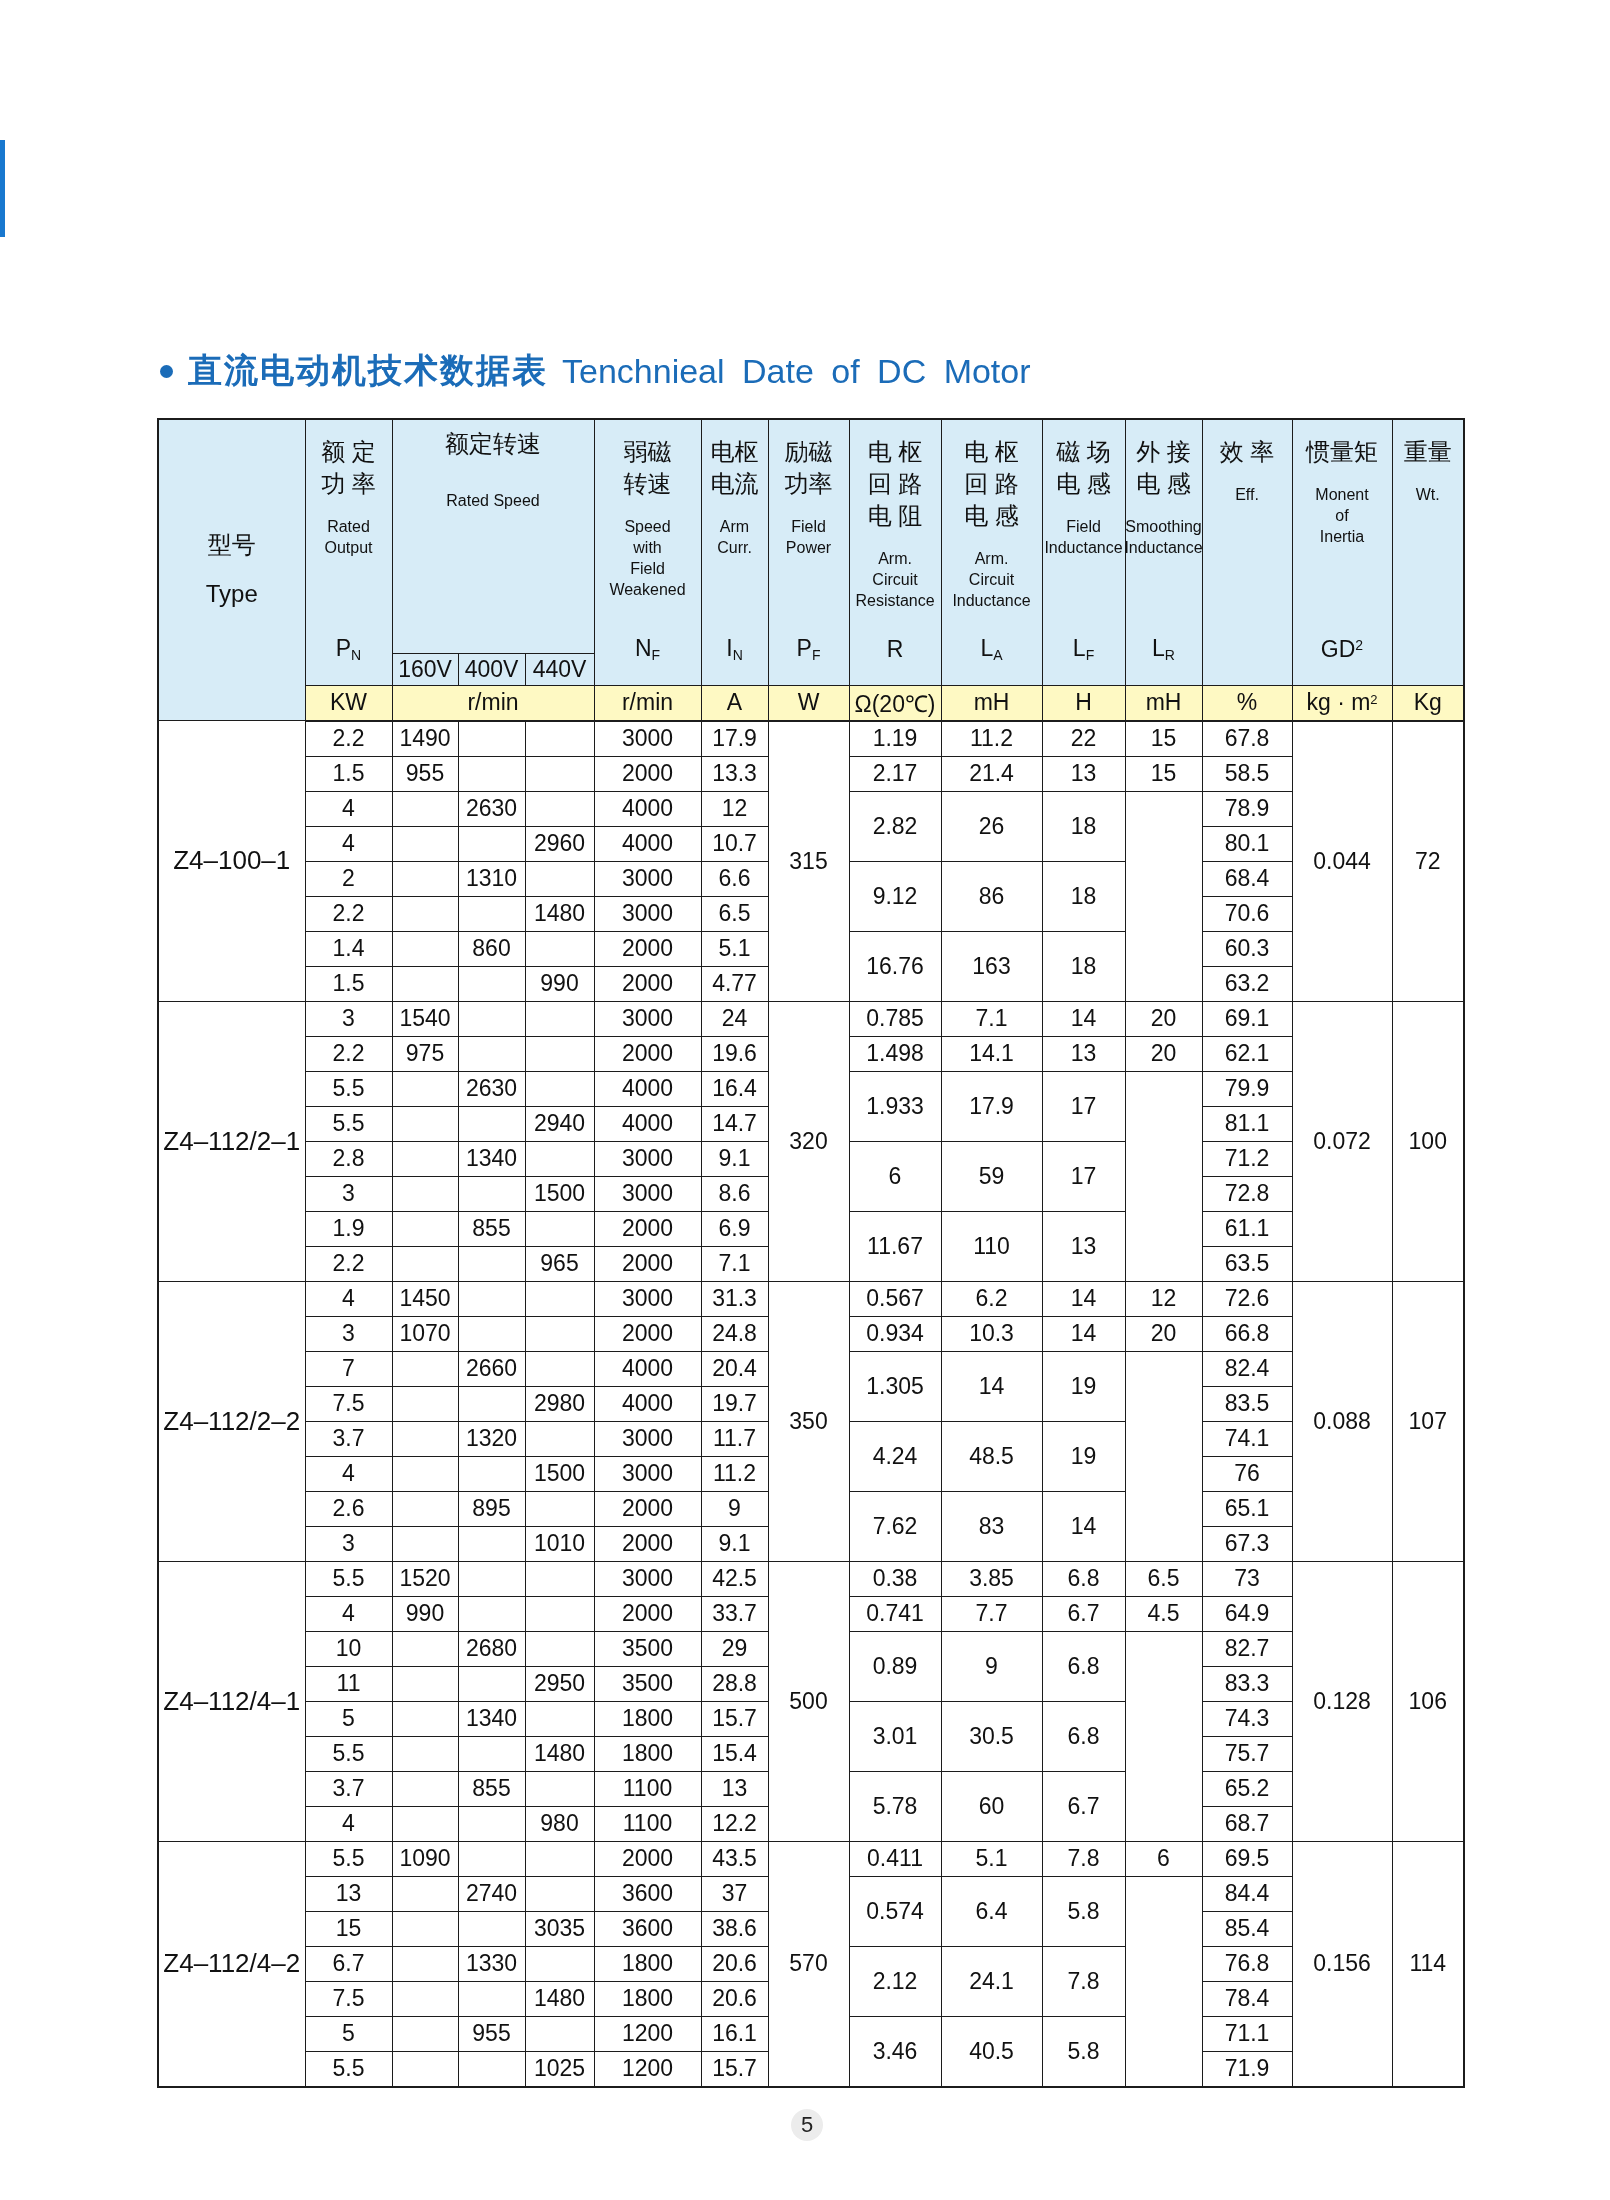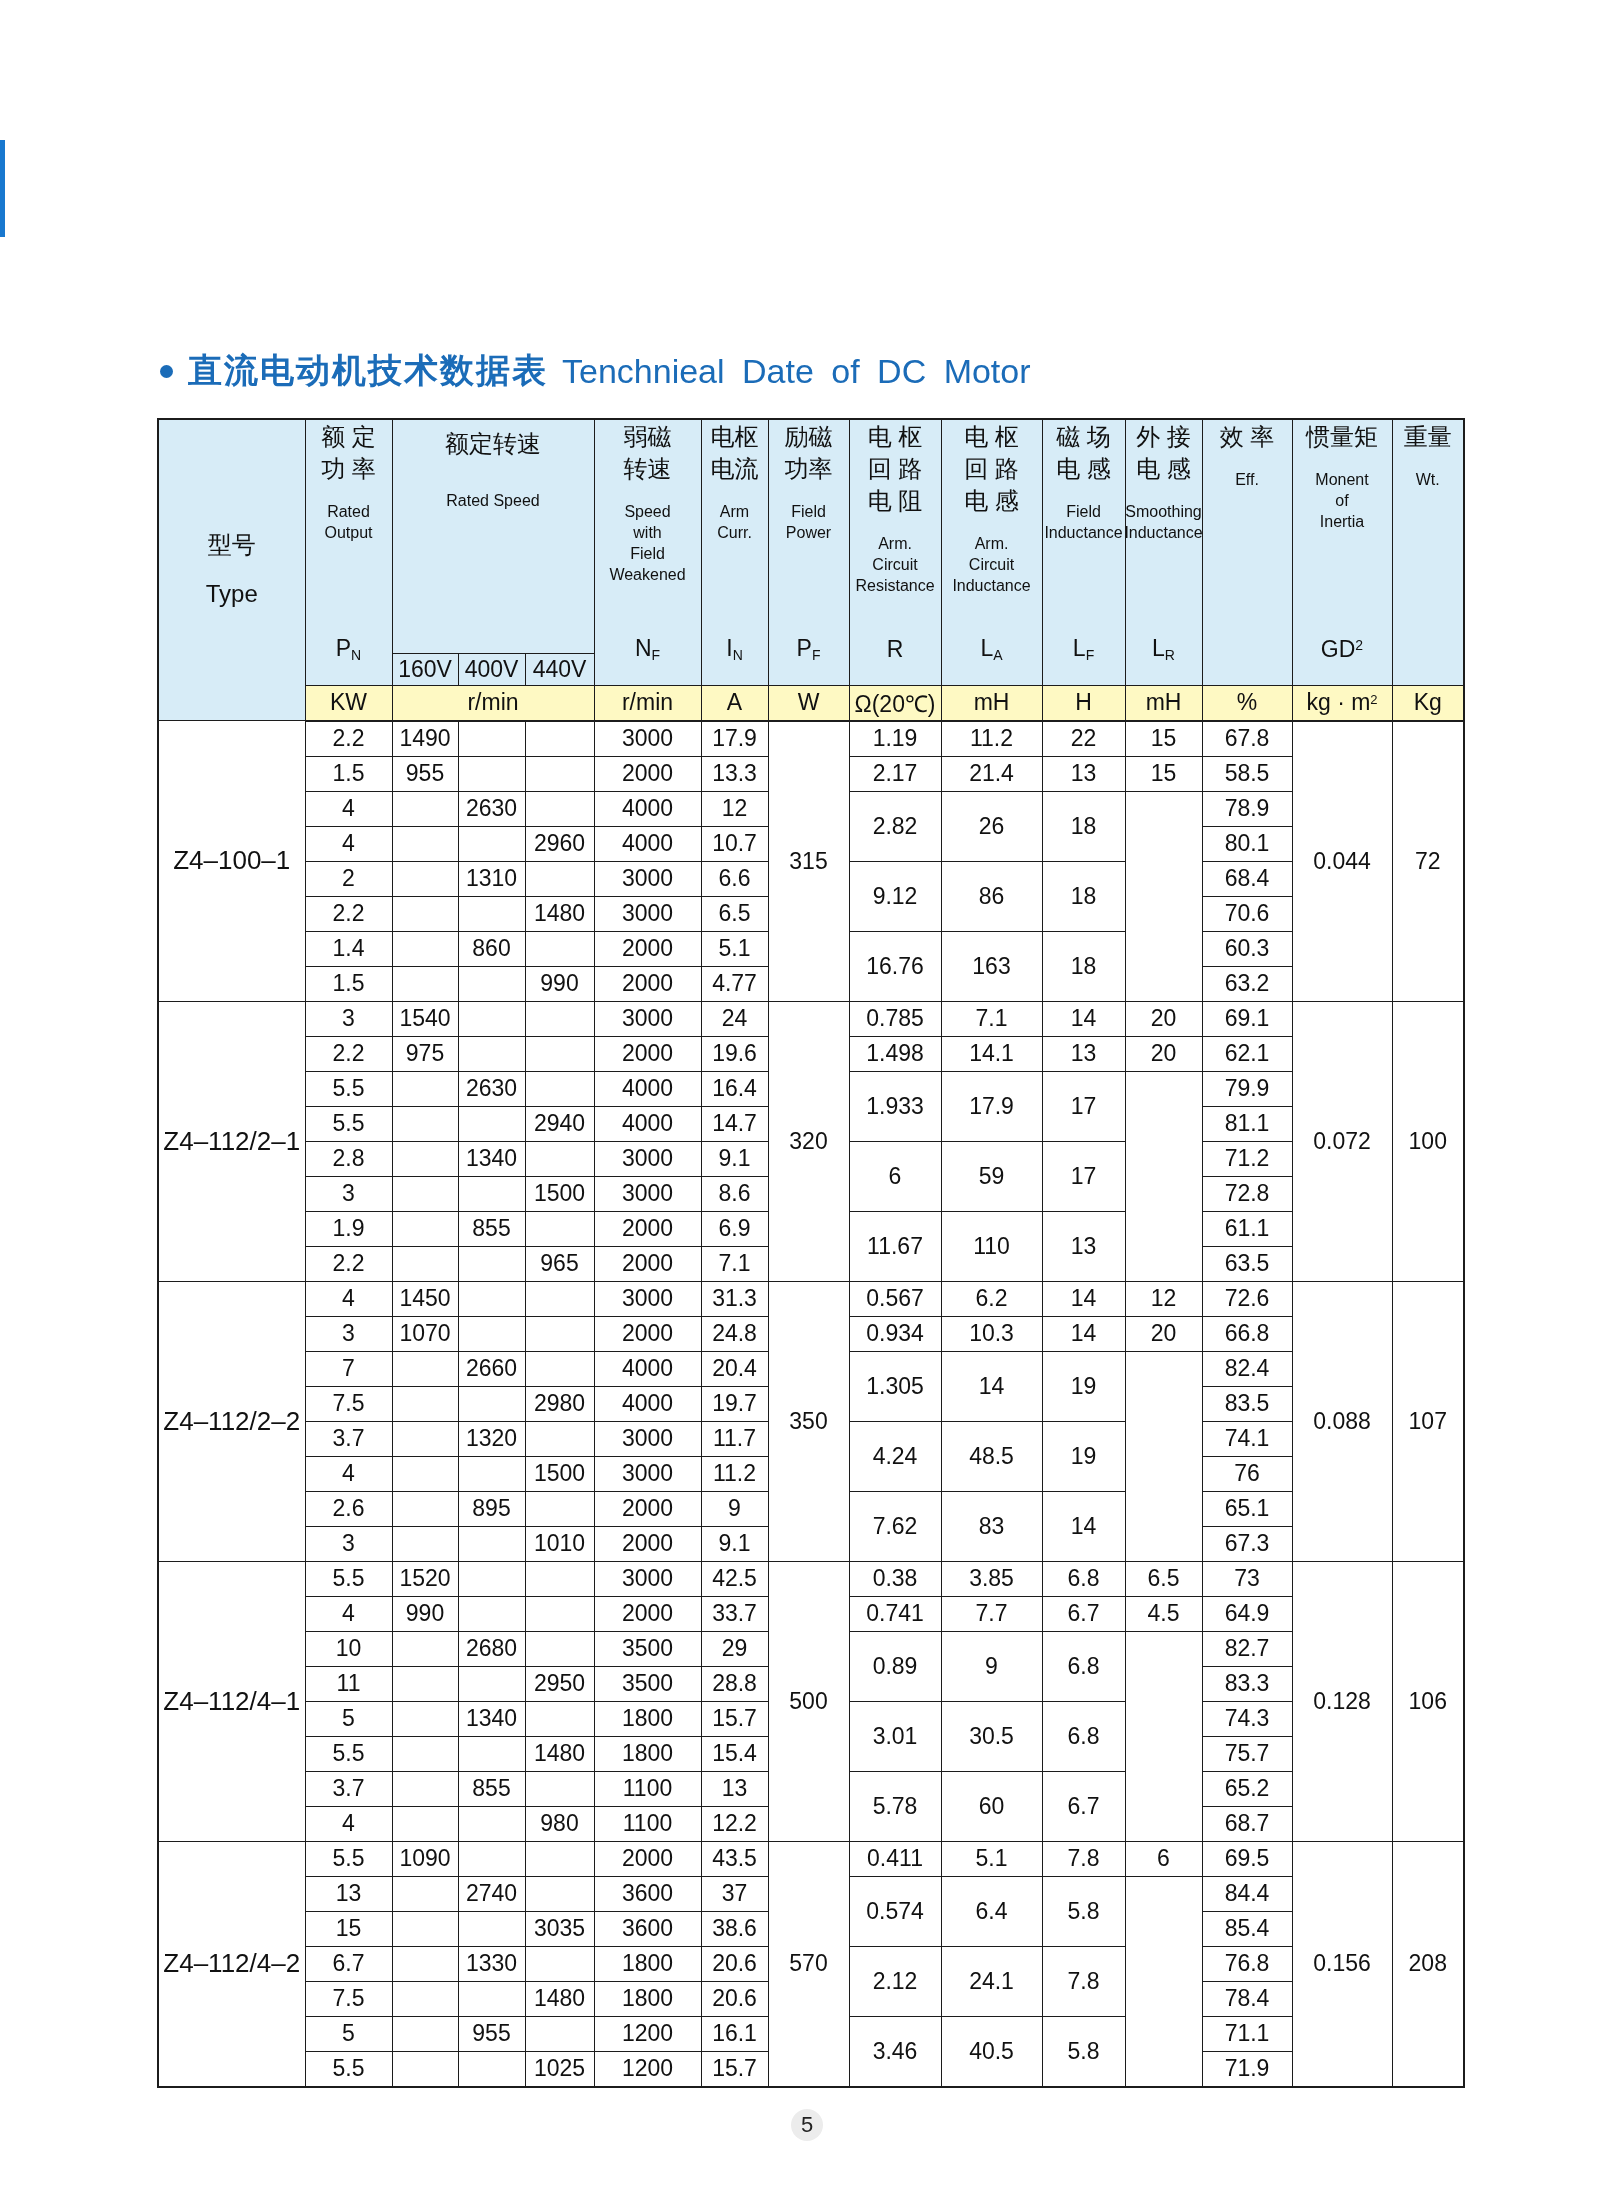--- a/index.html
+++ b/index.html
@@ -23,21 +23,21 @@
   #spec-table{border:2.5px solid #1c1c1c;}
   #spec-table thead th{background:#d7ecf7;vertical-align:top;}
   #spec-table thead .unit-row td{background:#fef9c3;border-bottom:2.5px solid #1c1c1c;
               font-size:23px;height:34px;vertical-align:middle;margin-left:16px;}
   #spec-table thead .volt-row td{background:#d7ecf7;font-size:23px;height:31px;vertical-align:middle;}
   tr.hrowA{height:234px;}
   tbody td{font-size:23px;height:34px;background:#fff;}
   tbody tr{height:34px;}
   tr.block-start td{border-top:2.5px solid #1c1c1c;}
 
-  .hcell{display:flex;flex-direction:column;align-items:center;box-sizing:border-box;padding-top:1px;}
+  .hcell{display:flex;flex-direction:column;align-items:center;box-sizing:border-box;padding-top:16px;}
   th.tall .hcell{height:263px;}
   th.mid  .hcell{height:232px;padding-top:8px;gap:14px;}
   th.c-type .hcell{height:297px;justify-content:center;padding-top:0;}
   .cn{font-size:24px;line-height:32px;color:#111;}
   .en{font-size:16px;line-height:21px;margin-top:16px;color:#111;}
   .lines{white-space:pre-line;}
   .sym{margin-top:auto;margin-bottom:20px;font-size:23px;}
   .sym sub{font-size:14px;vertical-align:-4px;}
   .sym sup{font-size:14px;vertical-align:7px;}
   .unit-row sup{font-size:13px;vertical-align:6px;}
@@ -597,21 +597,21 @@
           <td></td>
           <td>2000</td>
           <td>43.5</td>
           <td rowspan="7">570</td>
           <td>0.411</td>
           <td>5.1</td>
           <td>7.8</td>
           <td>6</td>
           <td>69.5</td>
           <td rowspan="7">0.156</td>
-          <td rowspan="7">208</td>
+          <td rowspan="7">114</td>
         </tr>
         <tr>
           <td>13</td>
           <td></td>
           <td>2740</td>
           <td></td>
           <td>3600</td>
           <td>37</td>
           <td rowspan="2">0.574</td>
           <td rowspan="2">6.4</td>

